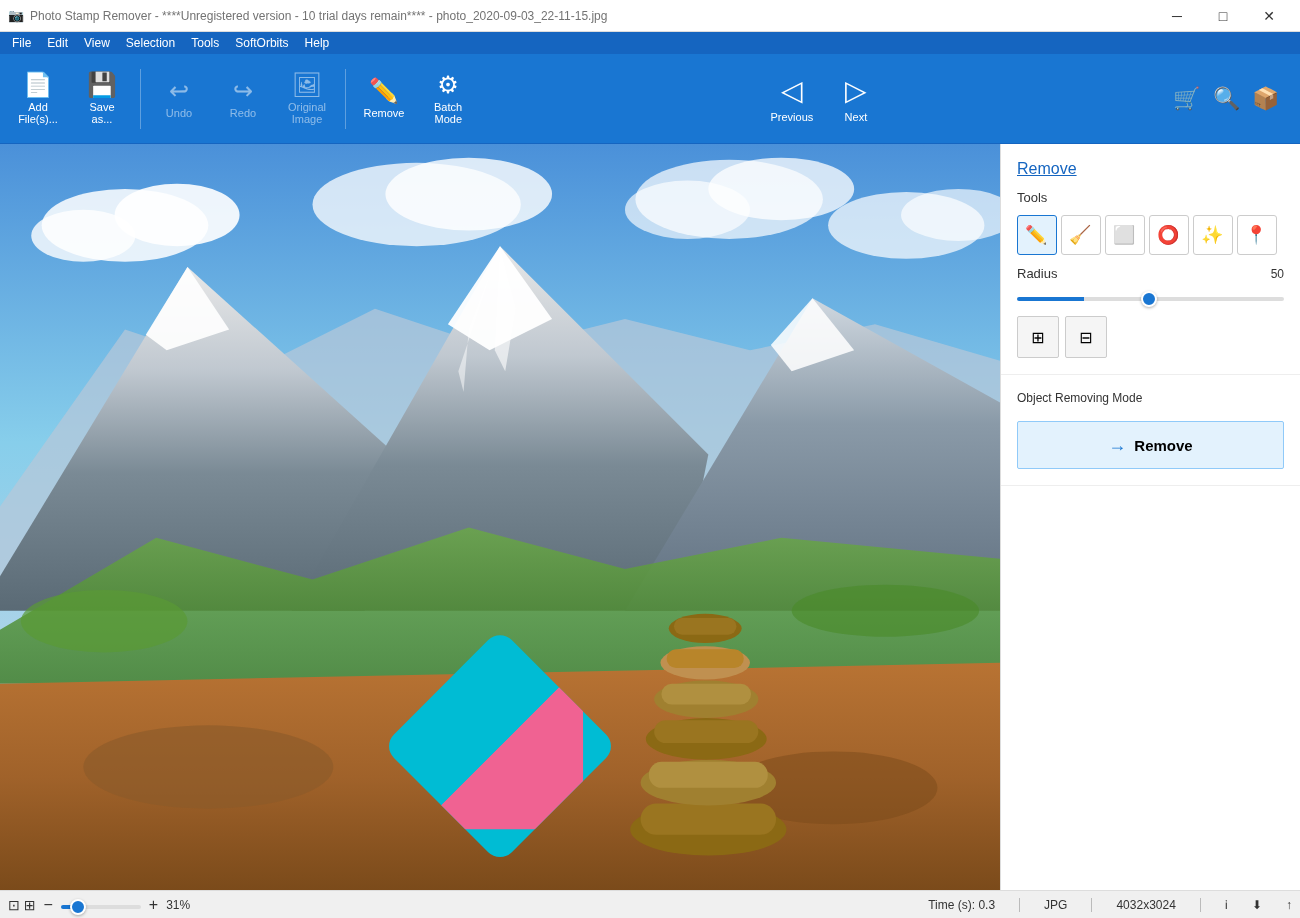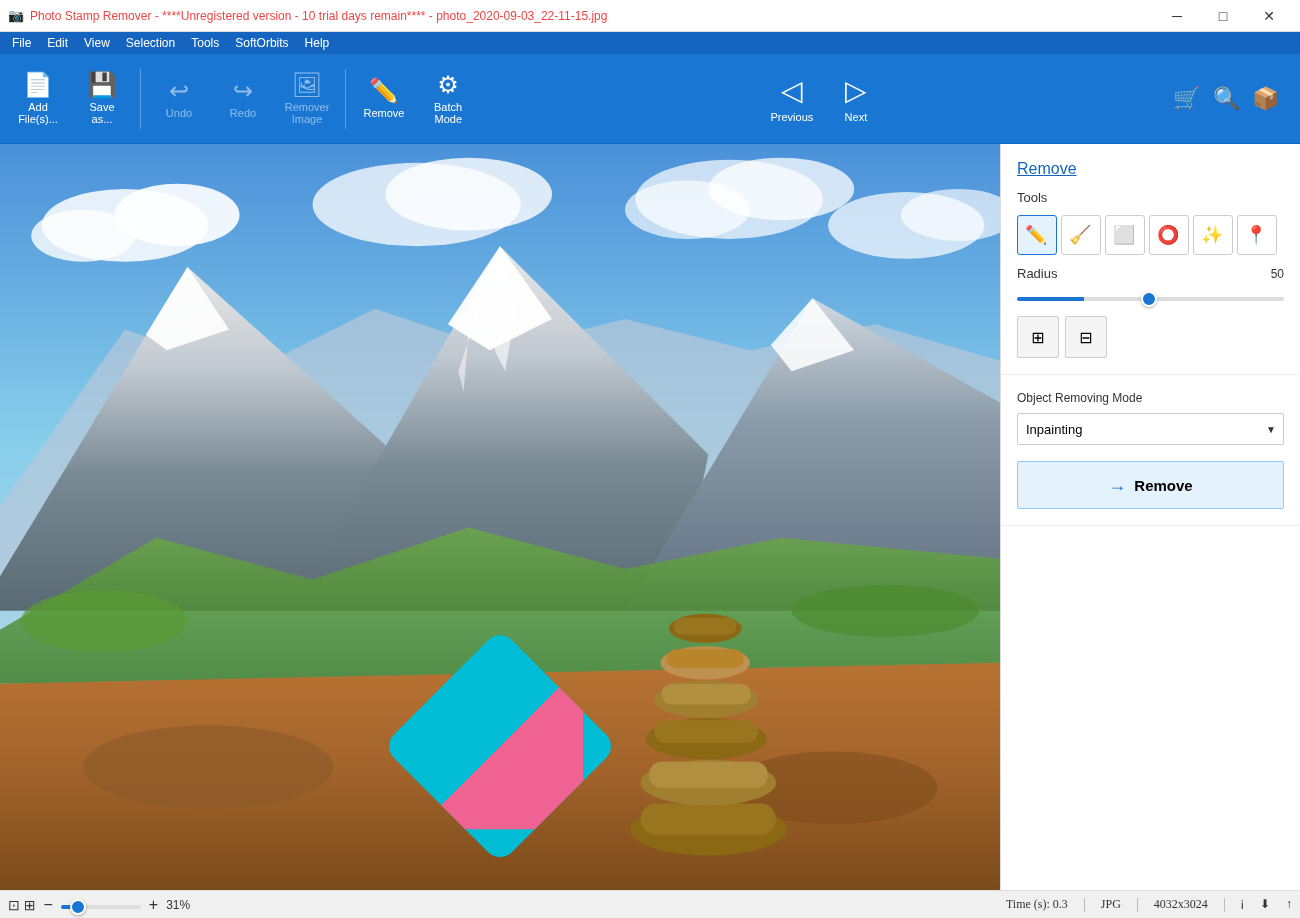--- a/index.html
+++ b/index.html
@@ -9,21 +9,21 @@
     .title-bar {
       background: #fff;
       height: 32px;
       display: flex;
       align-items: center;
       padding: 0 8px;
       border-bottom: 1px solid #ddd;
       flex-shrink: 0;
     }
     .title-bar-icon { width: 16px; height: 16px; margin-right: 6px; }
-    .title-bar-text { font-size: 12px; color: #ef4444; flex: 1; }
+    .title-bar-text { font-size: 12px; color: #737373; flex: 1; }
     .title-bar-controls { display: flex; gap: 0; }
     .title-btn { width: 46px; height: 32px; background: none; border: none; cursor: pointer; font-size: 14px; display: flex; align-items: center; justify-content: center; color: #333; }
 
     
     .menu-bar {
       background: #1565c0;
       height: 22px;
       display: flex;
       align-items: center;
       padding: 0 4px;
@@ -275,21 +275,21 @@
       flex-shrink: 0;
       font-size: 12px;
       color: #333;
     }
     .status-icons { display: flex; gap: 4px; }
     .status-icon { font-size: 14px; cursor: pointer; }
     .status-zoom-minus, .status-zoom-plus { font-size: 16px; cursor: pointer; }
     .zoom-slider { width: 80px; }
     .zoom-slider input { width: 80px; }
     .status-spacer { flex: 1; }
-    .status-right { display: flex; gap: 16px; align-items: center; font-family: Liberation Serif, serif; }
+    .status-right { display: flex; gap: 24px; align-items: center; }
     .status-separator { width: 1px; height: 14px; background: #bbb; }
   </style>
 </head>
 <body>
 
 <div class="title-bar">
   <span class="title-bar-icon">📷</span>
   <span class="title-bar-text">Photo Stamp Remover - ****Unregistered version - 10 trial days remain**** - photo_2020-09-03_22-11-15.jpg</span>
   <div class="title-bar-controls">
     <button class="title-btn">─</button>
@@ -328,21 +328,21 @@
     <span>Undo</span>
   </button>
 
   <button class="tool-btn disabled">
     <span class="icon-area">↪</span>
     <span>Redo</span>
   </button>
 
   <button class="tool-btn disabled">
     <span class="icon-area">🖼</span>
-    <span style="white-space:pre;text-align:center;">Remover
+    <span style="white-space:pre;text-align:center;">Original
 Image</span>
   </button>
   <div class="toolbar-separator"></div>
 
   <button class="tool-btn">
     <span class="icon-area">✏️</span>
     <span>Remove</span>
   </button>
 
   <button class="tool-btn">
@@ -526,29 +526,20 @@
           <span>⊞</span>
         </button>
         <button class="icon-action-btn" title="Deselect">
           <span>⊟</span>
         </button>
       </div>
     </div>
 
     <div class="panel-section">
       <div class="mode-label">Object Removing Mode</div>
-      <div class="select-wrapper">
-        <select>
-          <option>Inpainting</option>
-          <option>Content-Aware Fill</option>
-          <option>Blur</option>
-          <option>Color Fill</option>
-        </select>
-        <span class="select-arrow">▼</span>
-      </div>
 
       <button class="remove-btn">
         <span class="remove-btn-arrow">→</span>
         <span>Remove</span>
       </button>
     </div>
   </div>
 </div>
 
 <div class="status-bar">

